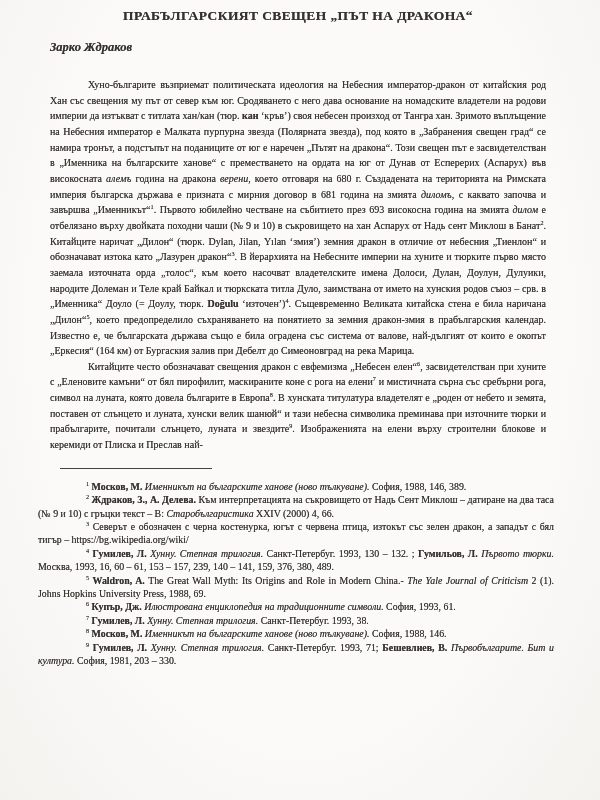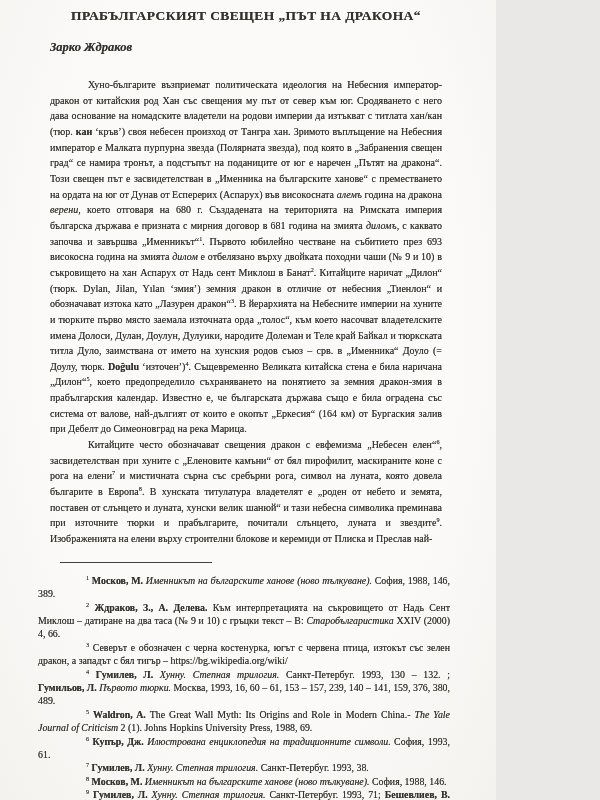--- a/index.html
+++ b/index.html
@@ -3,21 +3,21 @@
 <meta charset="utf-8">
 <style>
   html, body { margin: 0; padding: 0; }
   body {
     width: 600px; height: 800px;
     background: #e9e8e6;
     font-family: "Liberation Serif", "DejaVu Serif", serif;
   }
   .page {
     position: relative;
-    width: 496px; height: 800px;
+    width: 600px; height: 800px;
     box-sizing: border-box;
     padding: 6px 54px 0 50px;
     background: radial-gradient(ellipse at 50% 40%, #fbfaf8 60%, #f3f2ef 100%);
     color: #35322e;
     overflow: hidden;
     text-shadow: 0 0 0.5px rgba(60,55,50,0.75);
   }
   .title {
     margin: 2px 0 0 0;
     font-size: 13.5px;

